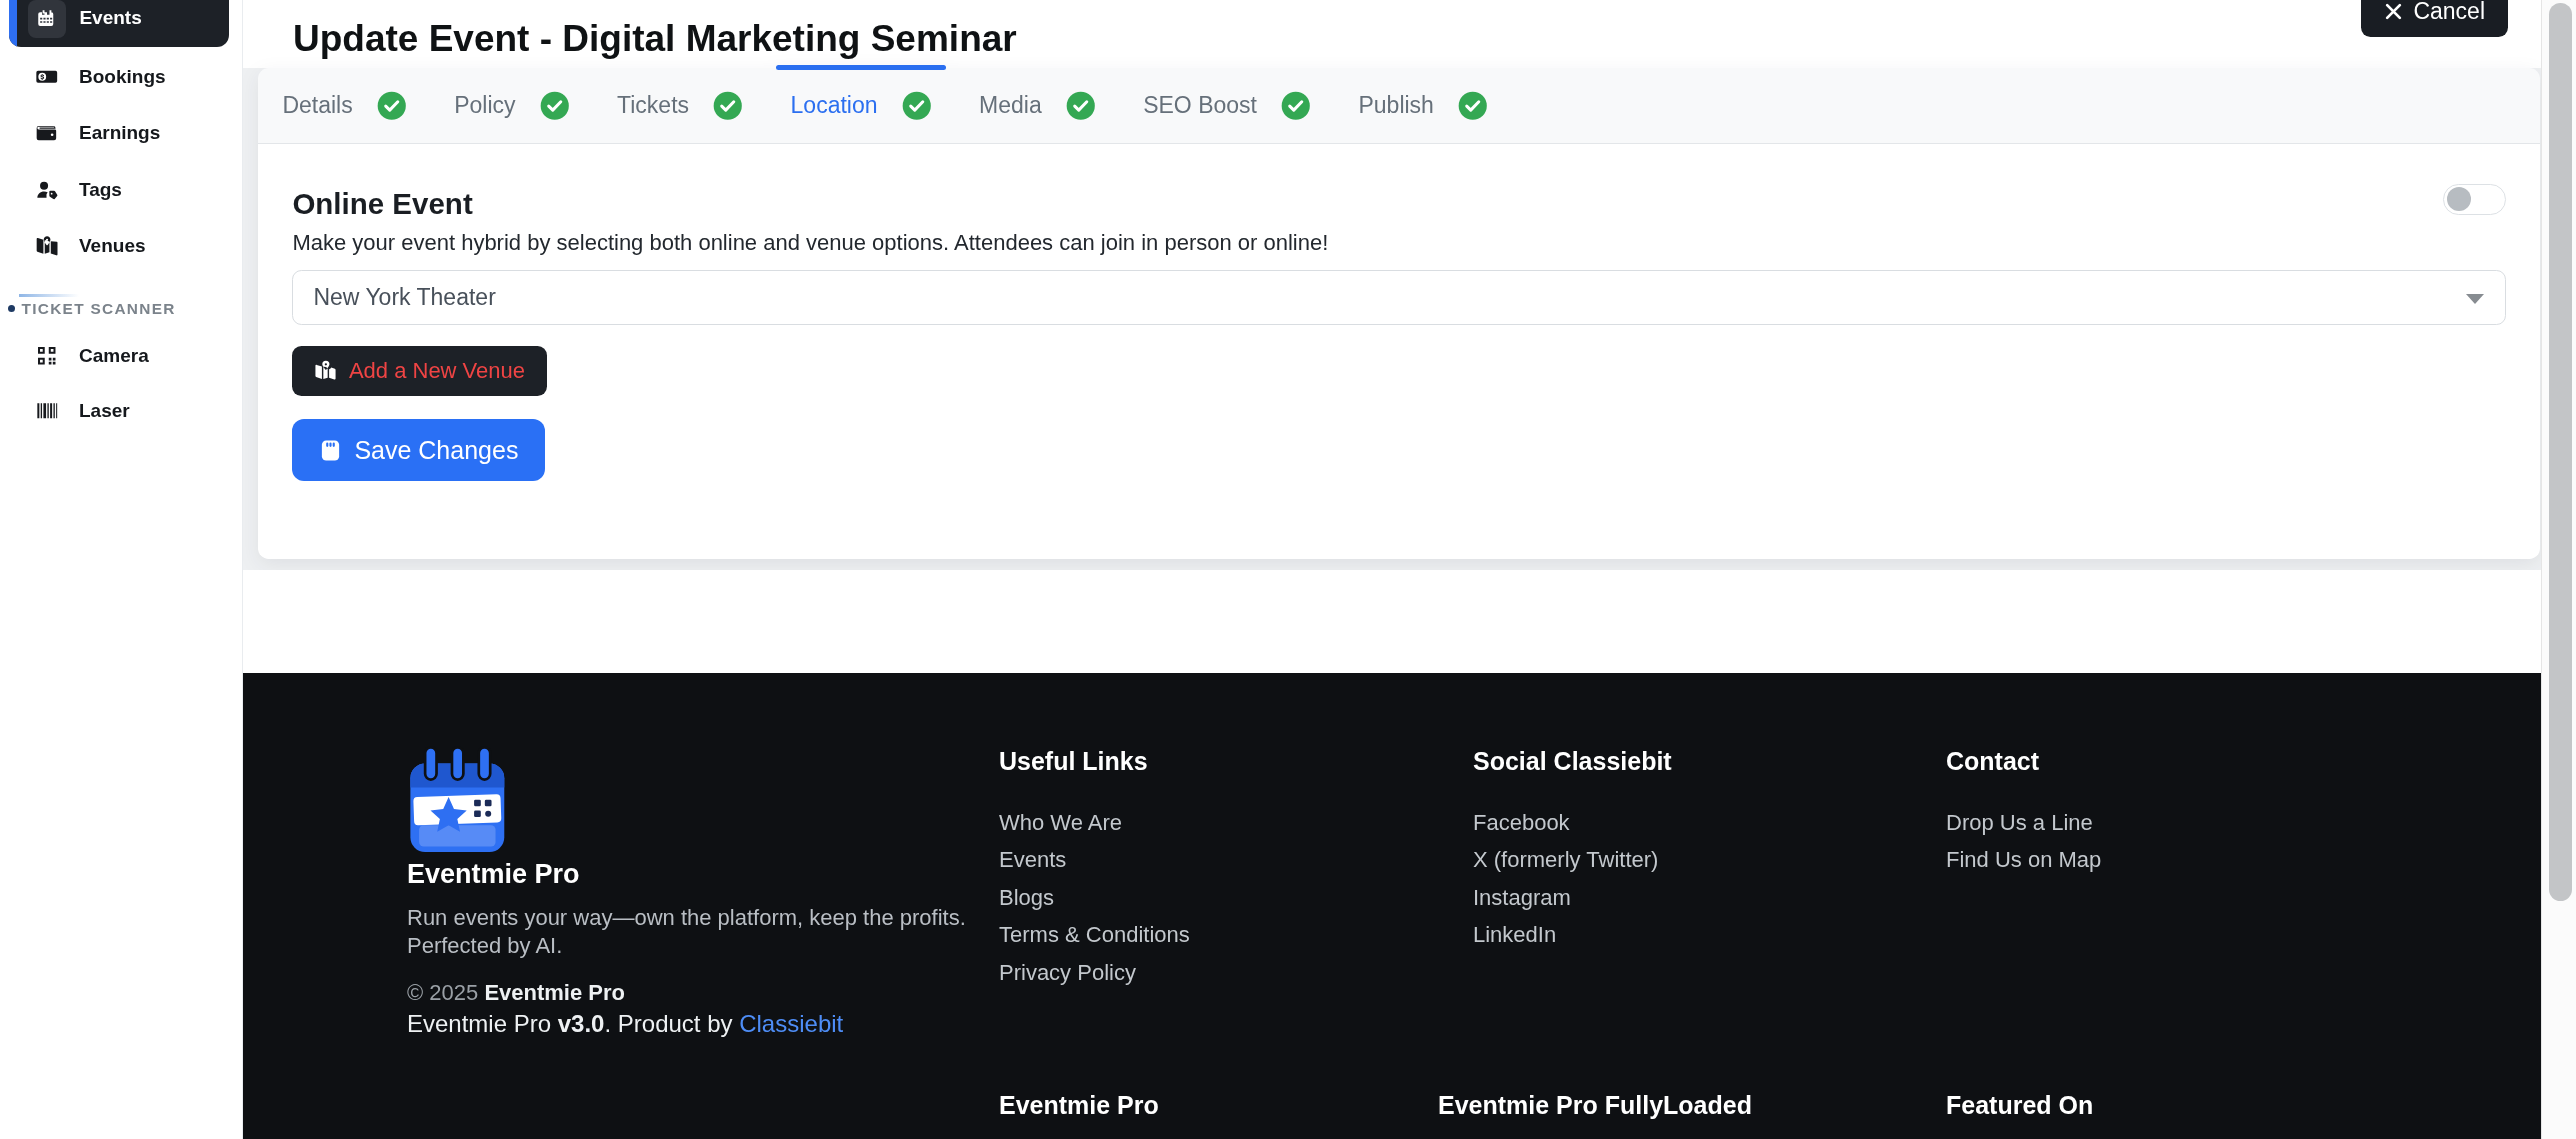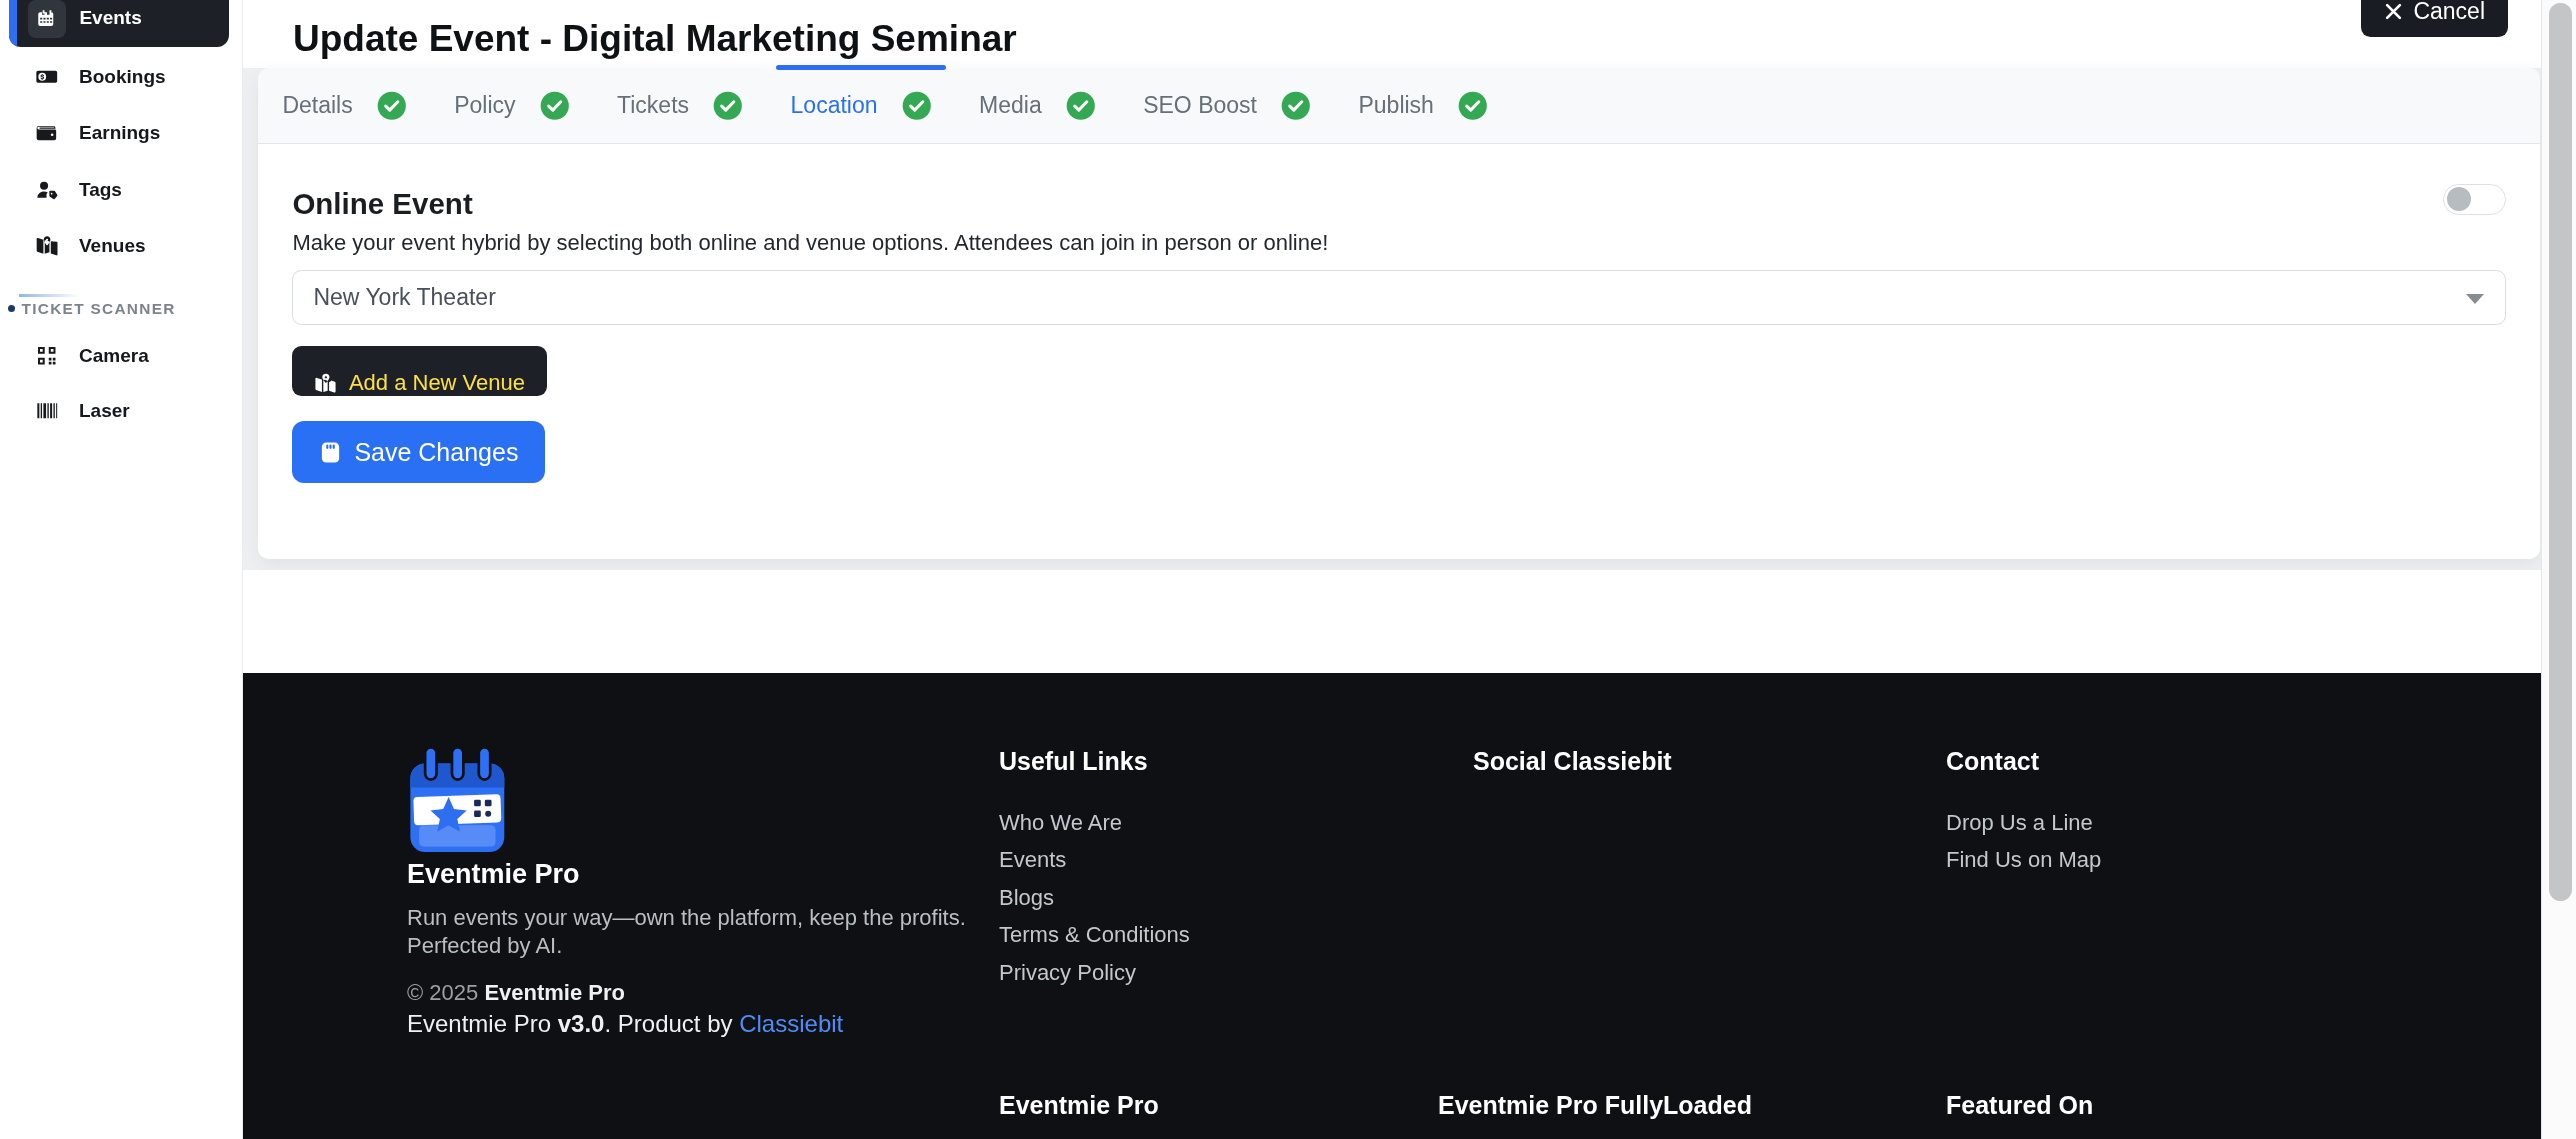--- a/index.html
+++ b/index.html
@@ -34,21 +34,21 @@
   .tab .check{width:29.5px;height:29.5px;}
   .tab.active{color:#2b6ff0;}
   .tab.active::after{content:"";position:absolute;left:9.4px;right:9.4px;top:-2.7px;height:4.7px;border-radius:2.7px;background:#2b6ff0;}
   .card-body{position:relative;height:415px;background:#fff;border-radius:0 0 10.7px 10.7px;padding:43px 34px 0 34px;}
   .card-h{margin:0;font-size:29.5px;font-weight:700;color:#1a1e23;}
   .card-sub{margin:9.4px 0 0 0;font-size:22px;color:#23282e;}
   .field-label{margin-top:32px;font-size:23px;font-weight:500;color:#1d2329;}
   .select{position:relative;margin-top:13.4px;height:55px;border:1.3px solid #d9dde1;border-radius:9.4px;background:#fff;display:flex;align-items:center;padding:0 47px 0 20px;cursor:pointer;}
   .select .val{font-size:23px;color:#48505a;}
   .select .caret{position:absolute;right:21.5px;top:23px;width:0;height:0;border-left:9.4px solid transparent;border-right:9.4px solid transparent;border-top:10.7px solid #878c91;}
-  .btn-add{margin-top:21.5px;height:50px;padding:0 21.5px;background:#1d2127;color:#fde047;border:none;border-radius:9.4px;font-size:22px;font-weight:500;display:inline-flex;align-items:flex-end;gap:12px;cursor:pointer;}
+  .btn-add{margin-top:21.5px;height:50px;padding:0 21.5px;background:#1d2127;color:#ef4444;border:none;border-radius:9.4px;font-size:22px;font-weight:500;display:inline-flex;align-items:center;gap:12px;cursor:pointer;}
   .btn-add svg{width:23px;height:23px;}
   .btn-save{display:inline-flex;margin-top:23px;height:62px;padding:0 27px;background:#2a70f5;color:#fff;border:none;border-radius:12px;font-size:25px;font-weight:500;align-items:center;gap:12px;cursor:pointer;}
   .btn-save svg{width:23px;height:23px;}
   .btn-row{display:block;}
   .toggle{position:absolute;right:34px;top:40px;width:63px;height:31px;border-radius:15.4px;background:#fff;border:1.3px solid #dde1e5;cursor:pointer;}
   .toggle .knob{position:absolute;left:2.7px;top:2px;width:24px;height:24px;border-radius:50%;background:#b7bcc1;}
 
   .white-band{position:absolute;left:0;top:570px;width:2333px;height:104px;background:#fff;}
 
   
@@ -272,20 +272,26 @@
         <ul>
           <li>Who We Are</li>
           <li>Events</li>
           <li>Blogs</li>
           <li>Terms &amp; Conditions</li>
           <li>Privacy Policy</li>
         </ul>
       </div>
       <div class="f-col f-col-3">
         <h3 class="f-h">Social Classiebit</h3>
+        <ul>
+          <li>Facebook</li>
+          <li>X (formerly Twitter)</li>
+          <li>Instagram</li>
+          <li>LinkedIn</li>
+        </ul>
       </div>
       <div class="f-col f-col-4">
         <h3 class="f-h">Contact</h3>
         <ul>
           <li>Drop Us a Line</li>
           <li>Find Us on Map</li>
         </ul>
       </div>
 
       <div class="f-bottom-h fb-1">Eventmie Pro</div>

